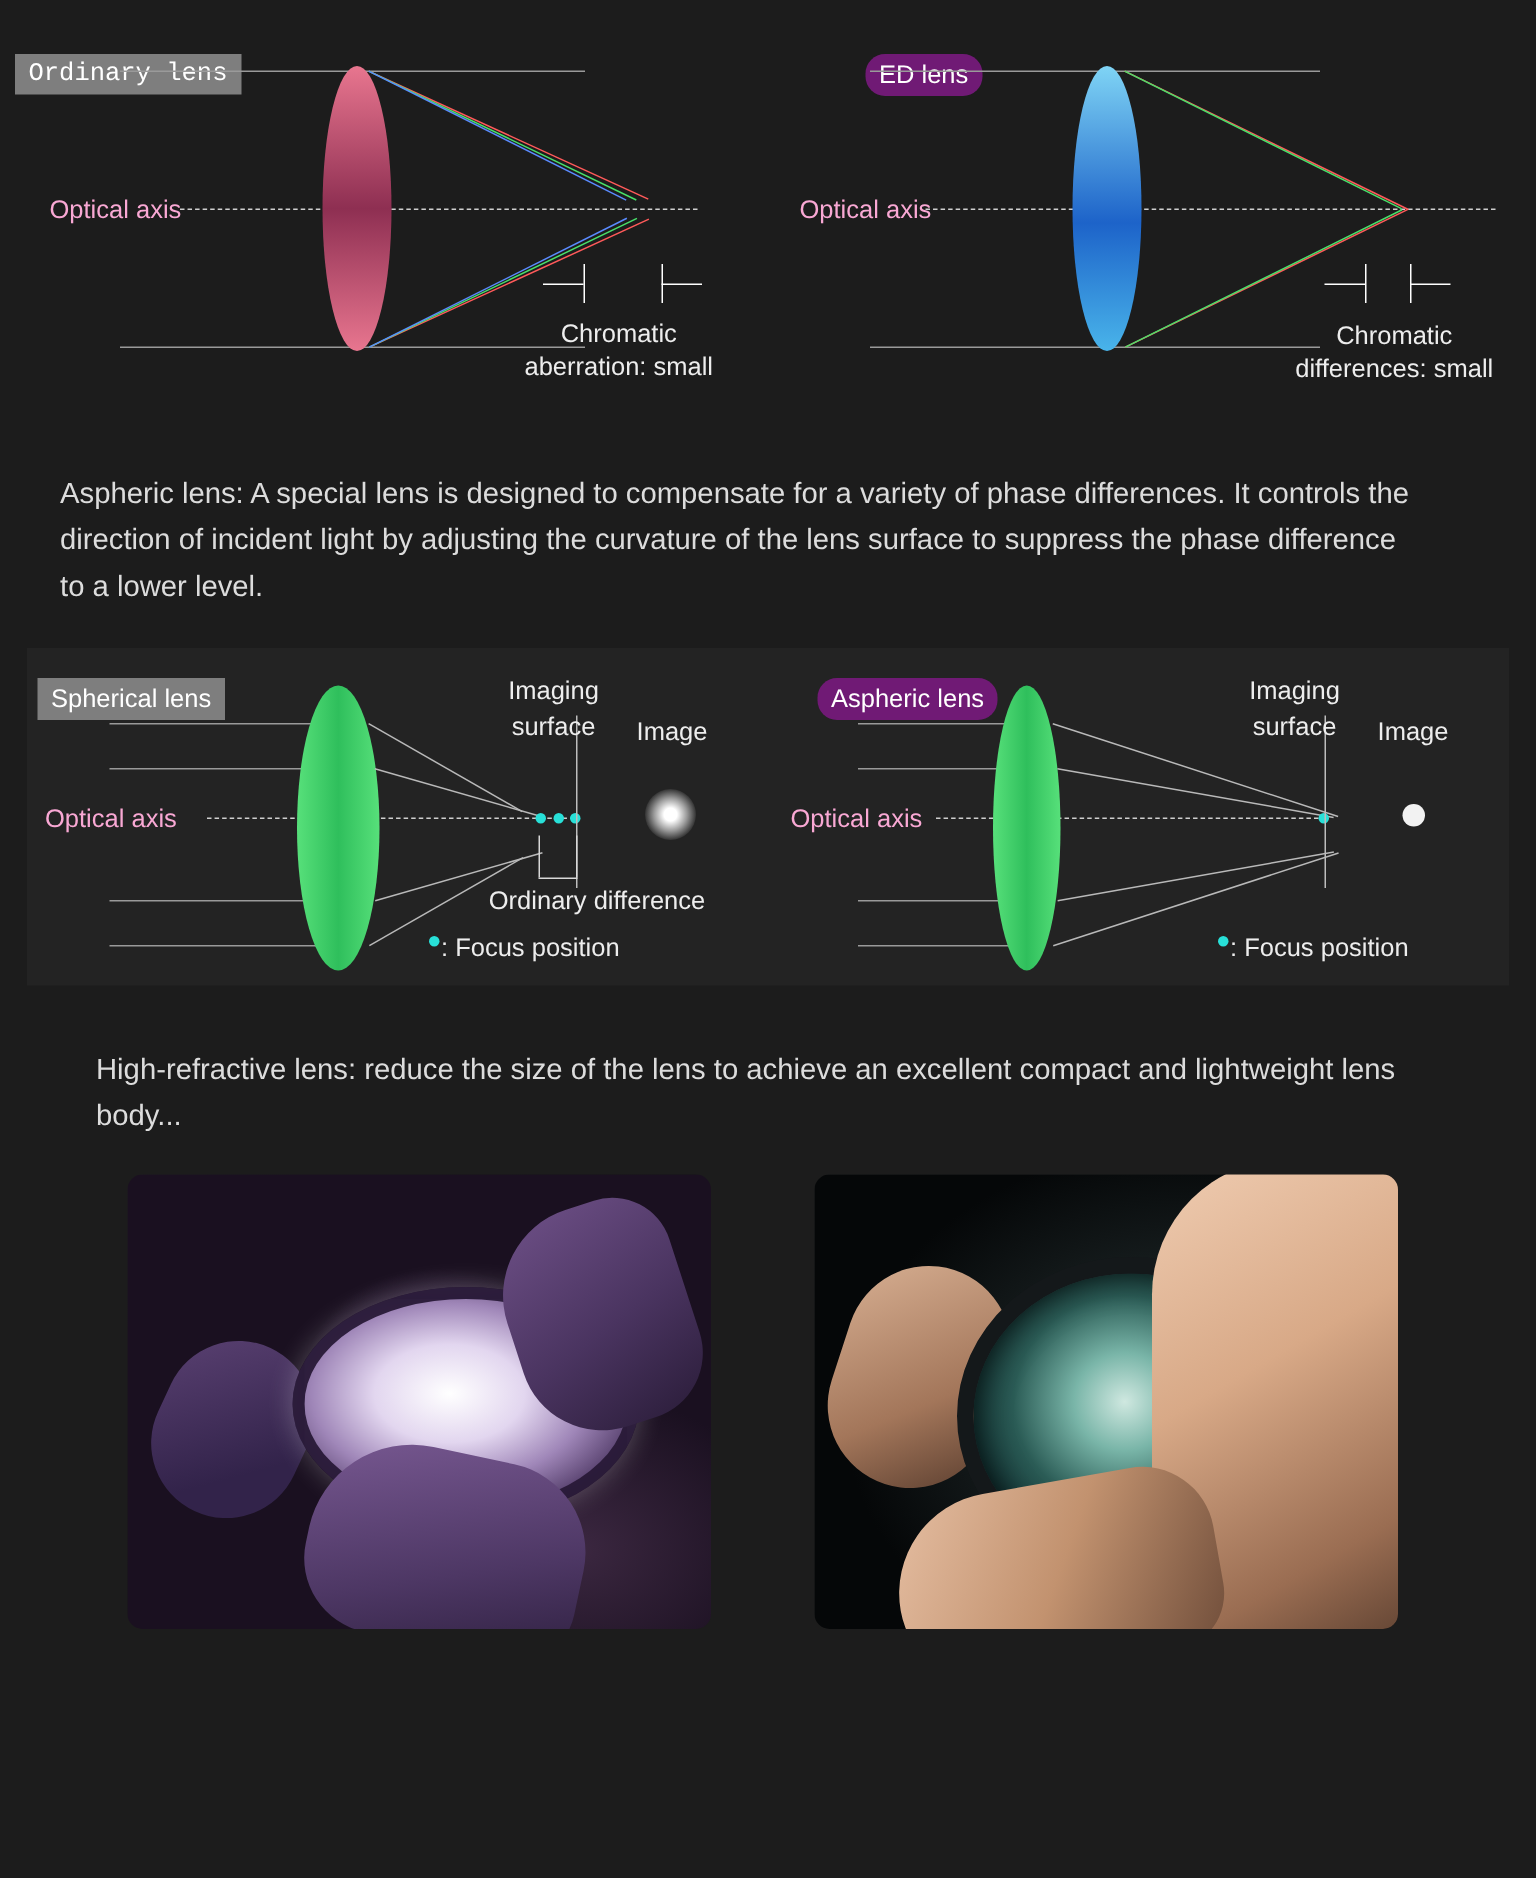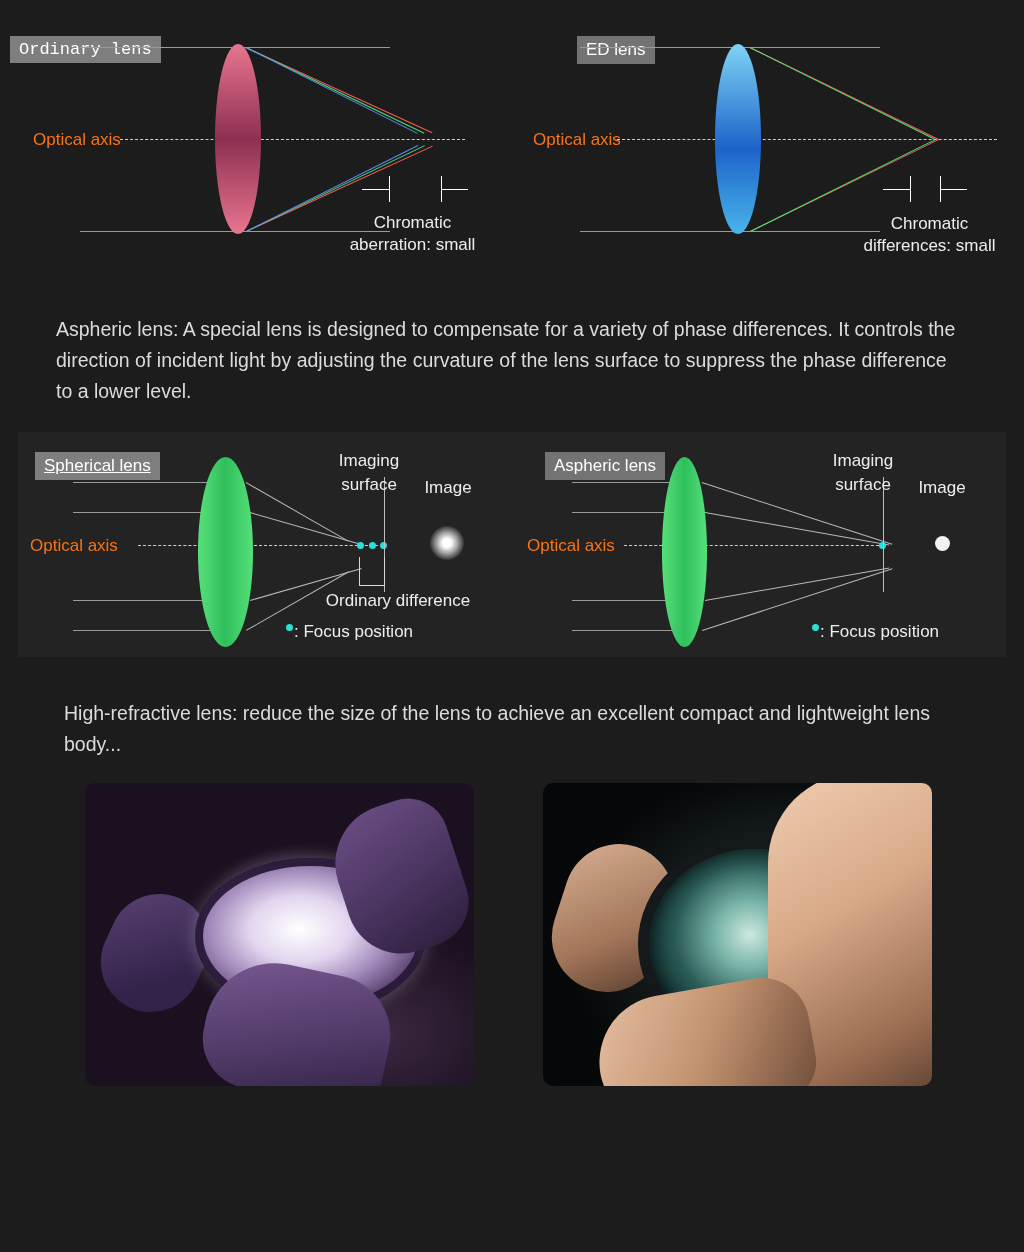--- a/index.html
+++ b/index.html
@@ -26,26 +26,26 @@
   .diag { position: absolute; }
 
   .tag {
     position: absolute;
     font-size: 17px;
     padding: 4px 9px;
     color: #ffffff;
     white-space: nowrap;
   }
   .tag.grey { background: #7e7e7e; }
-  .tag.pink { background: #737373; }
+  .tag.pink { background: #701a75; border-radius: 13px; }
 
   .axislabel {
     position: absolute;
     font-size: 17px;
-    color: #f97316;
+    color: #f9a8d4;
     white-space: nowrap;
   }
   .caption {
     position: absolute;
     font-size: 17px;
     color: #ededed;
     white-space: nowrap;
     text-align: center;
     line-height: 1.3;
   }
@@ -241,26 +241,26 @@
     <div class="vtick" style="left:398px;top:176px;height:26px;"></div>
     <div class="vtick" style="left:428px;top:176px;height:26px;"></div>
     <div class="arrowline" style="left:371px;top:189px;width:27px;"></div>
     <div class="arrowline" style="left:428px;top:189px;width:27px;"></div>
 
     <div class="caption" style="left:340px;top:213px;width:155px;">Chromatic</div>
     <div class="caption" style="left:325px;top:235px;width:185px;">differences: small</div>
   </div>
 </div>
 
-<div class="para" style="left:56px;top:314px;width:900px;">Aspheric lens: A special lens is designed to compensate for a variety of phase differences. It controls the direction of incident light by adjusting the curvature of the lens surface to suppress the phase difference to a lower level.</div>
+<div class="para" style="left:40px;top:314px;width:900px;">Aspheric lens: A special lens is designed to compensate for a variety of phase differences. It controls the direction of incident light by adjusting the curvature of the lens surface to suppress the phase difference to a lower level.</div>
 
 <div class="panel" id="sec2">
 
   <div class="diag" style="left:0;top:0;width:494px;height:225px;">
-    <div class="tag grey" style="left:17px;top:20px;text-decoration:underline;">Spherical lens</div>
+    <div class="tag grey" style="left:7px;top:20px;">Spherical lens</div>
 
     <div class="hline" style="left:55px;top:50px;width:150px;"></div>
     <div class="hline" style="left:55px;top:80px;width:140px;"></div>
     <div class="dashline" style="left:120px;top:113px;width:245px;"></div>
     <div class="hline" style="left:55px;top:168px;width:140px;"></div>
     <div class="hline" style="left:55px;top:198px;width:150px;"></div>
 
     <div class="axislabel" style="left:12px;top:104px;">Optical axis</div>
 
     <div class="lens-sph" style="left:180px;top:25px;width:55px;height:190px;border-radius:50% / 50%;"></div>

